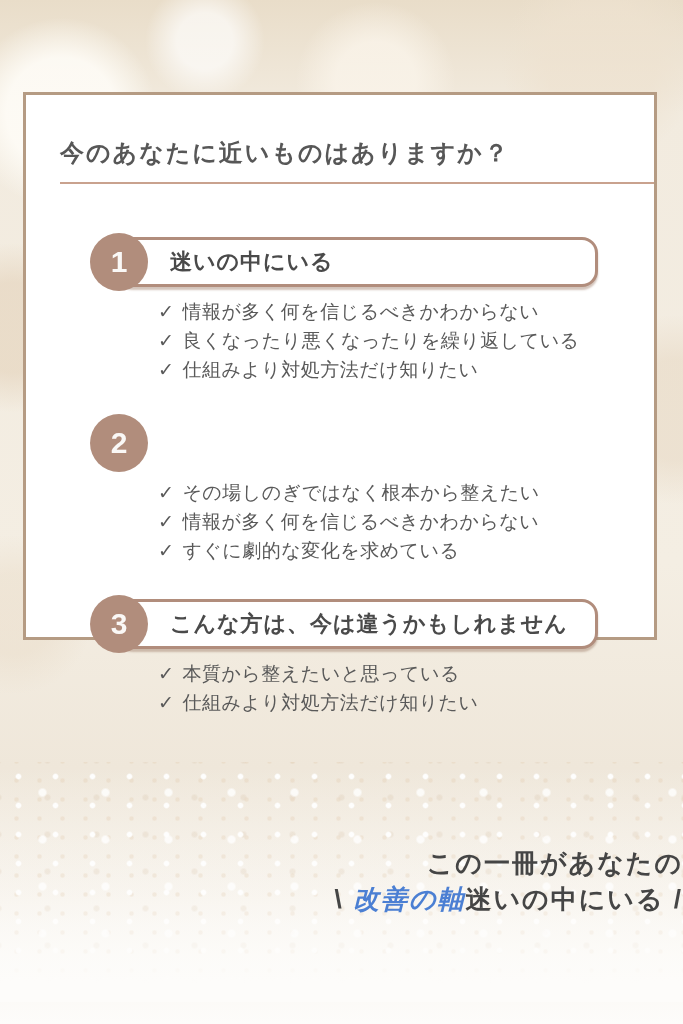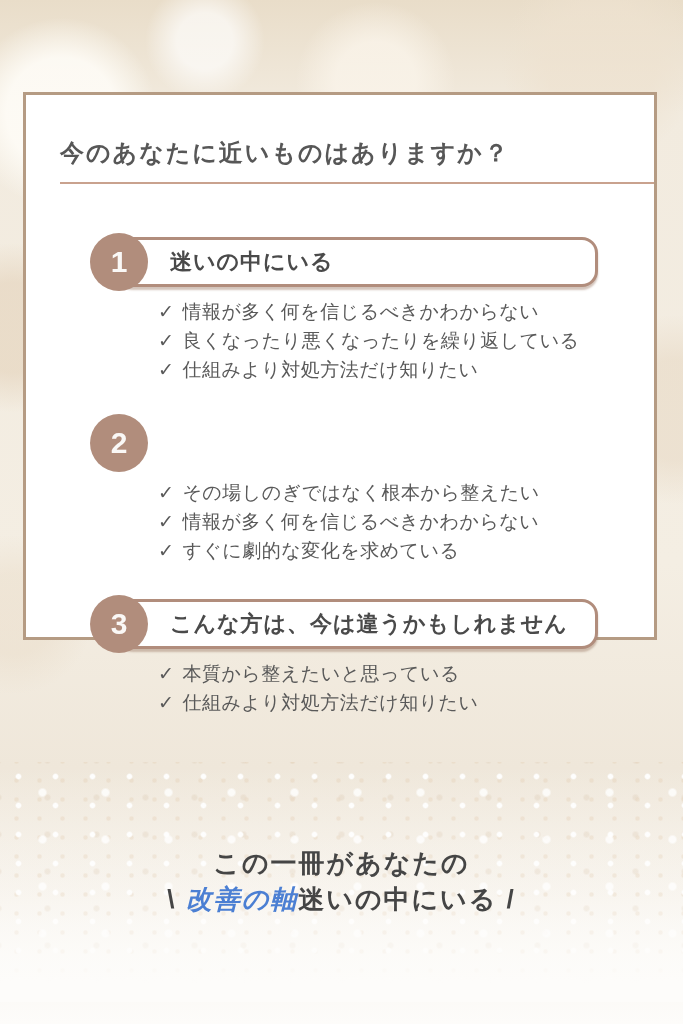--- a/index.html
+++ b/index.html
@@ -80,21 +80,21 @@
 
   .checklist { list-style:none; margin:2px 0 0 68px; }
   .checklist li {
     font-size:19px; line-height:29px; color:#595959;
     letter-spacing:.5px; white-space:nowrap;
   }
   .check-icon { margin-right:8px; font-size:19px; color:#595959; }
 
   .footer-message {
     position:absolute; left:0; right:0; top:845px;
-    text-align:center; z-index:2;
+    text-align:right; z-index:2;
     color:#454545; font-weight:bold;
     font-size:26px; line-height:36px; letter-spacing:2px;
   }
   .hl-blue { font-weight:bold; }
   .slash { font-weight:bold; }
 </style>
 </head>
 <body>
 
 <div class="page">

